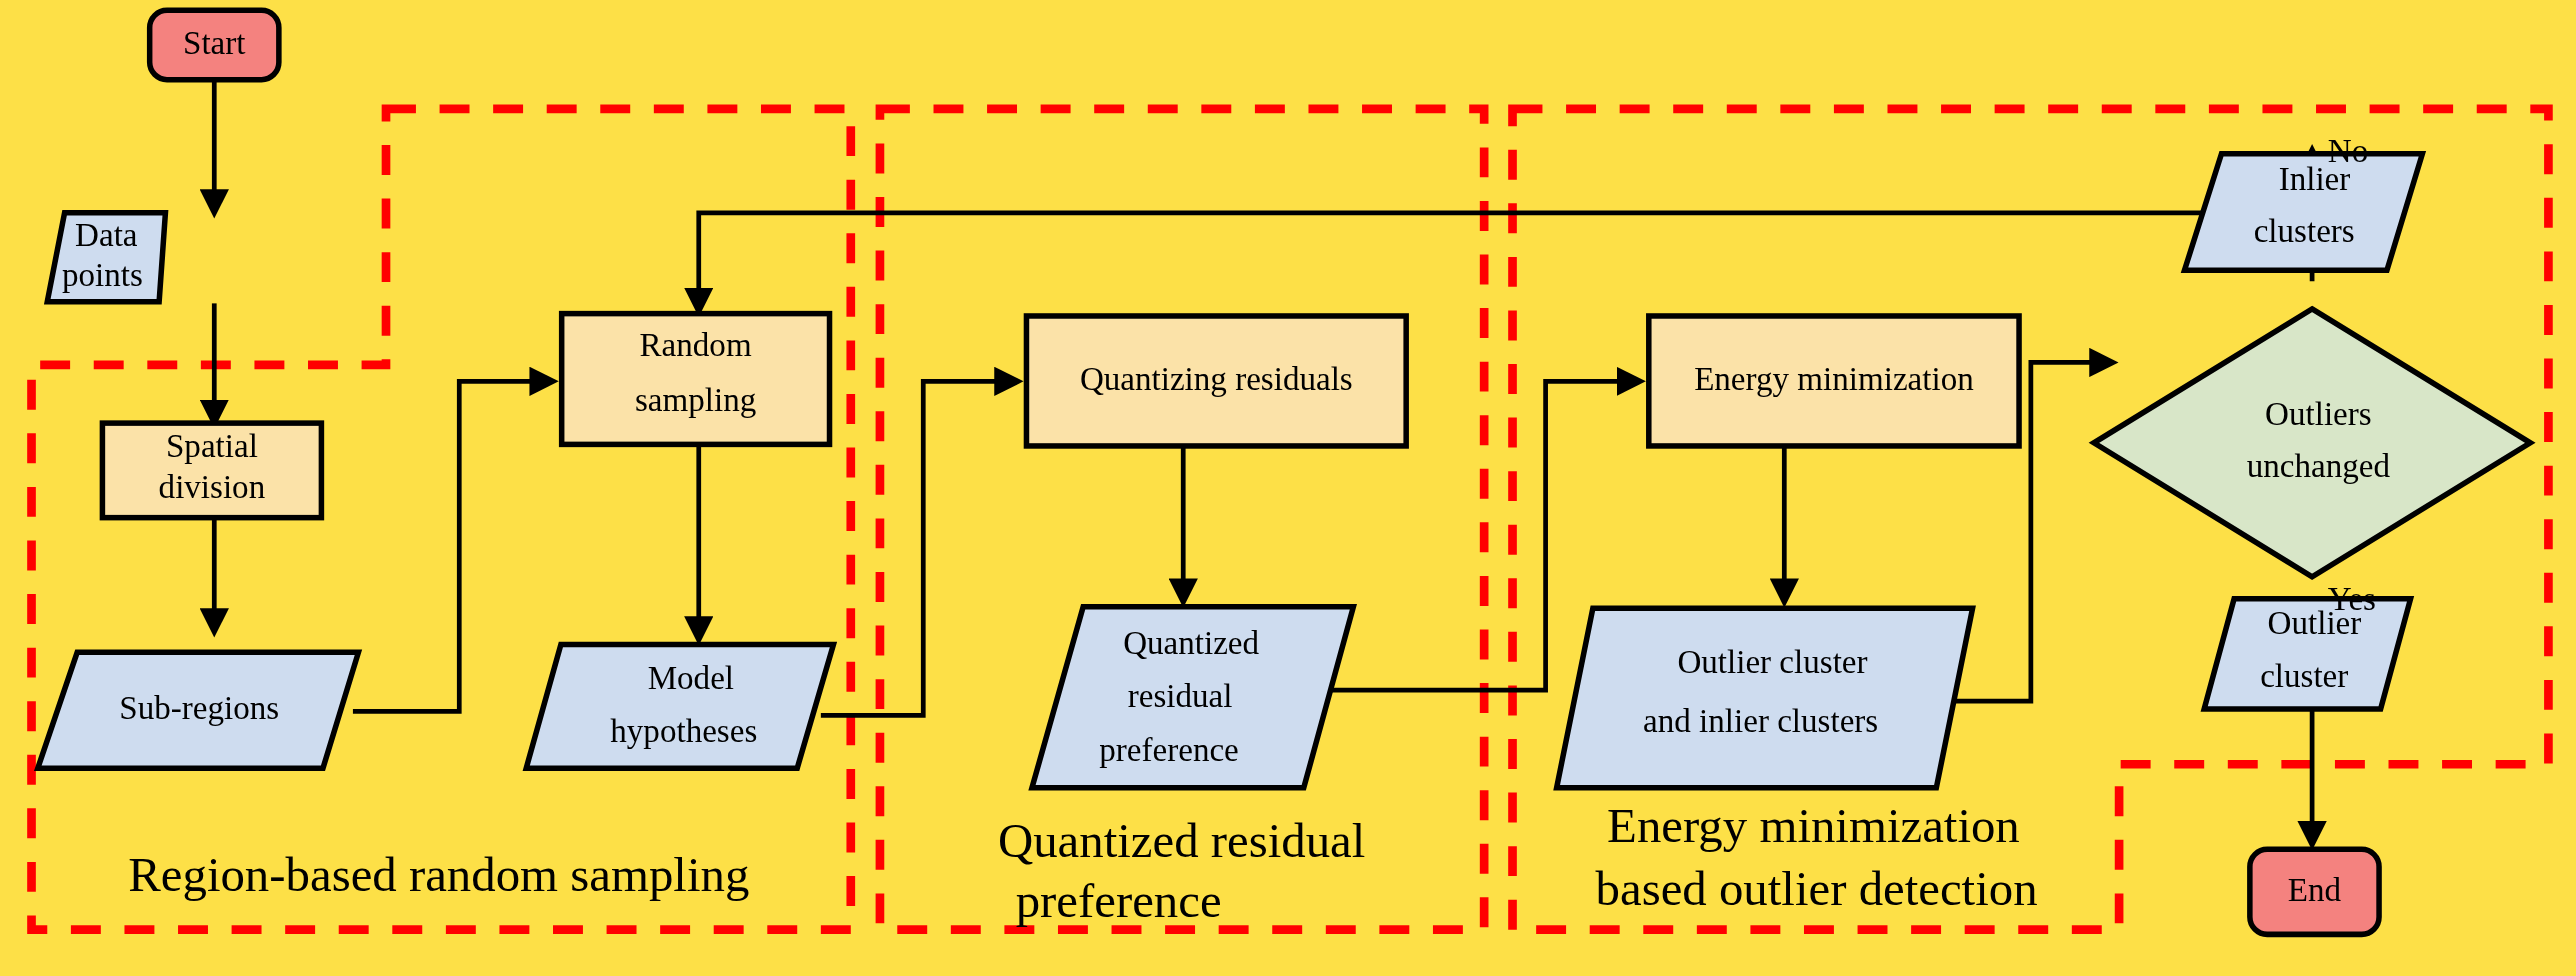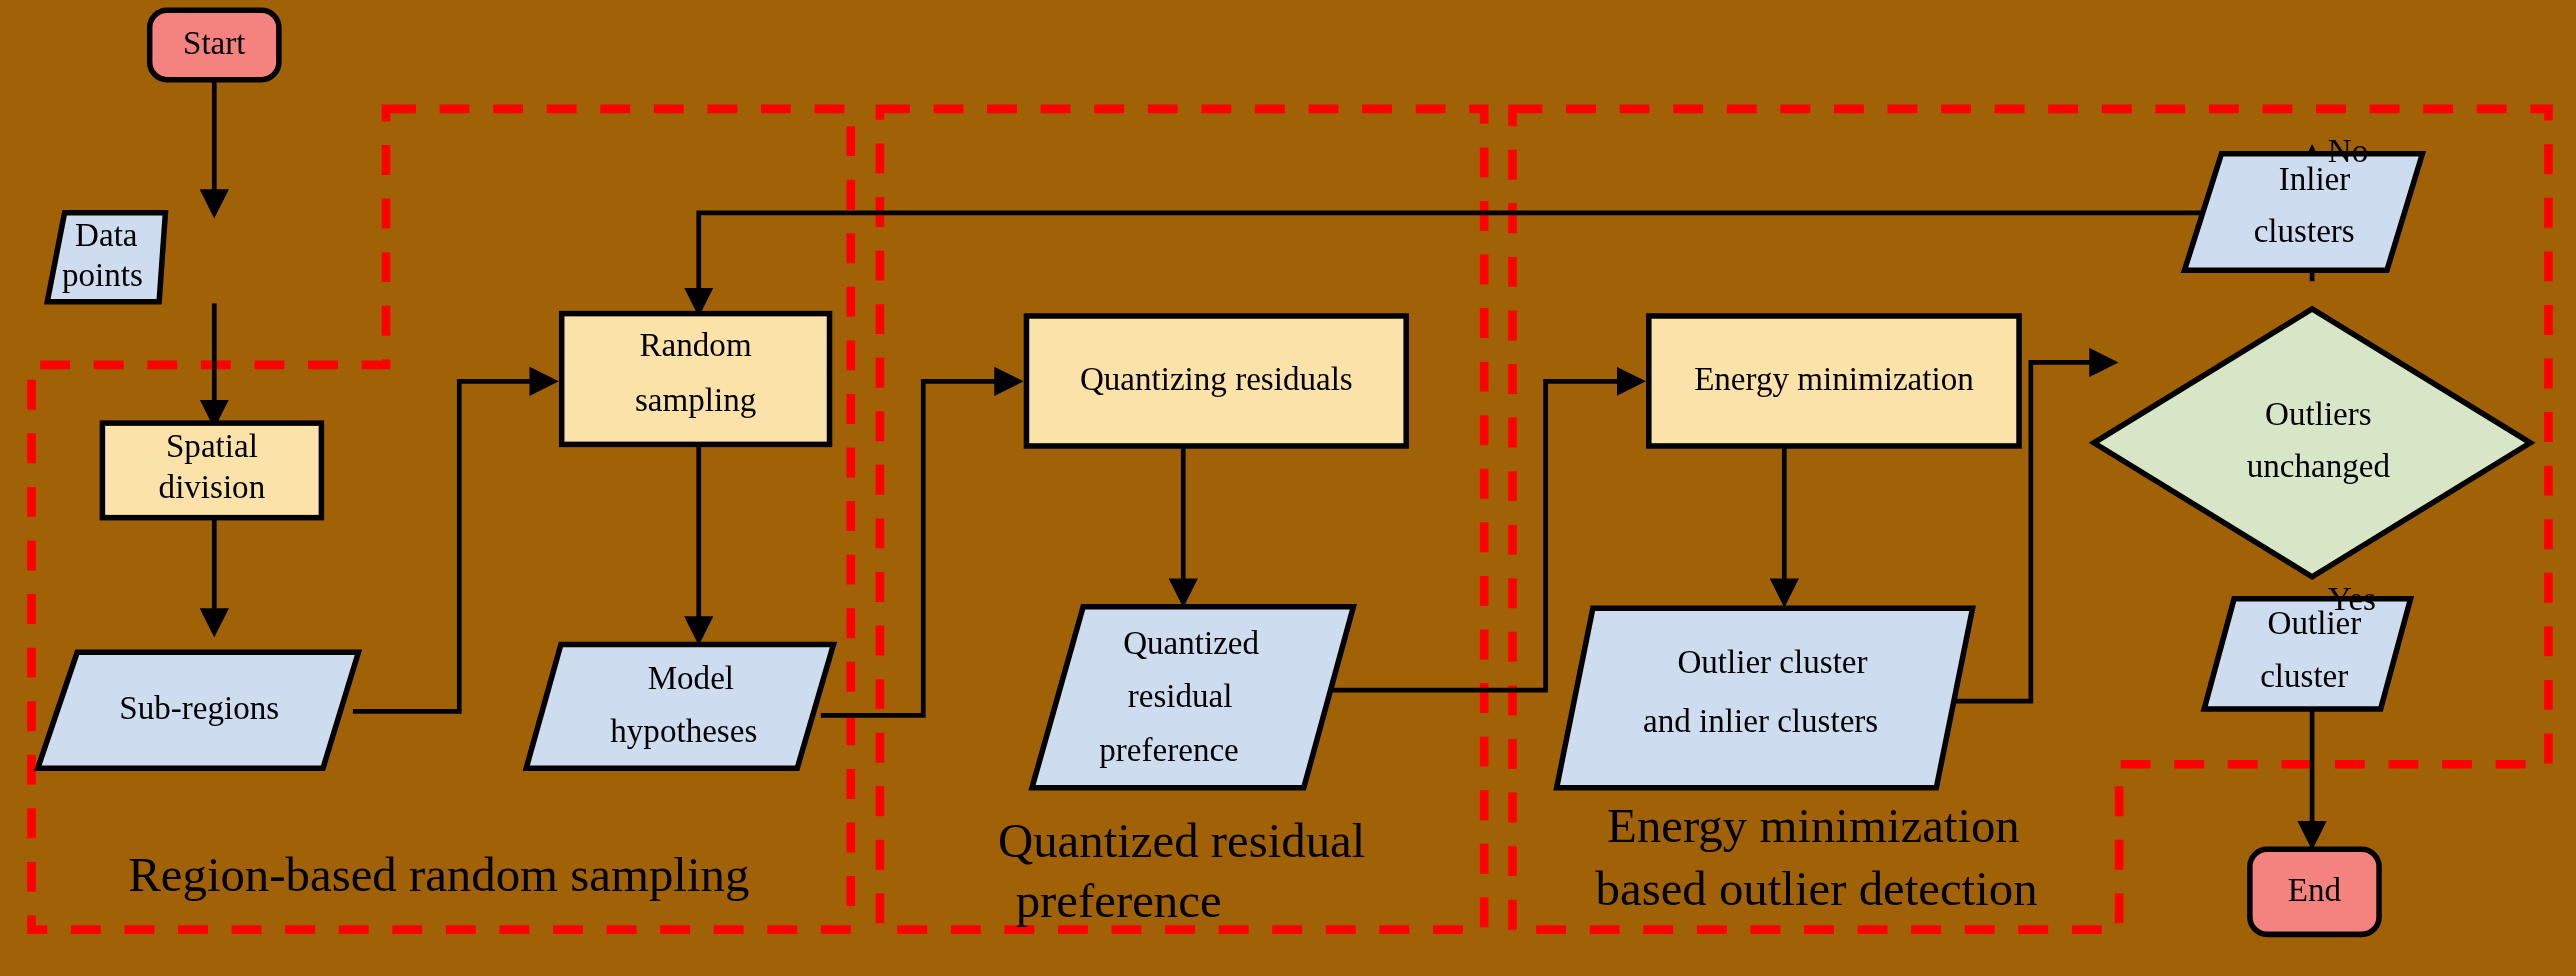--- a/index.html
+++ b/index.html
@@ -4,21 +4,21 @@
 <style>
   html, body {
     margin: 0;
     padding: 0;
     background: #ffffff;
   }
   #stage {
     position: relative;
     width: 2576px;
     height: 977px;
-    background: #a16207;
+    background: #fde047;
     overflow: hidden;
     font-family: "Liberation Serif", "DejaVu Serif", serif;
   }
   svg#flow {
     position: absolute;
     left: 0;
     top: 0;
     width: 2576px;
     height: 977px;
   }

